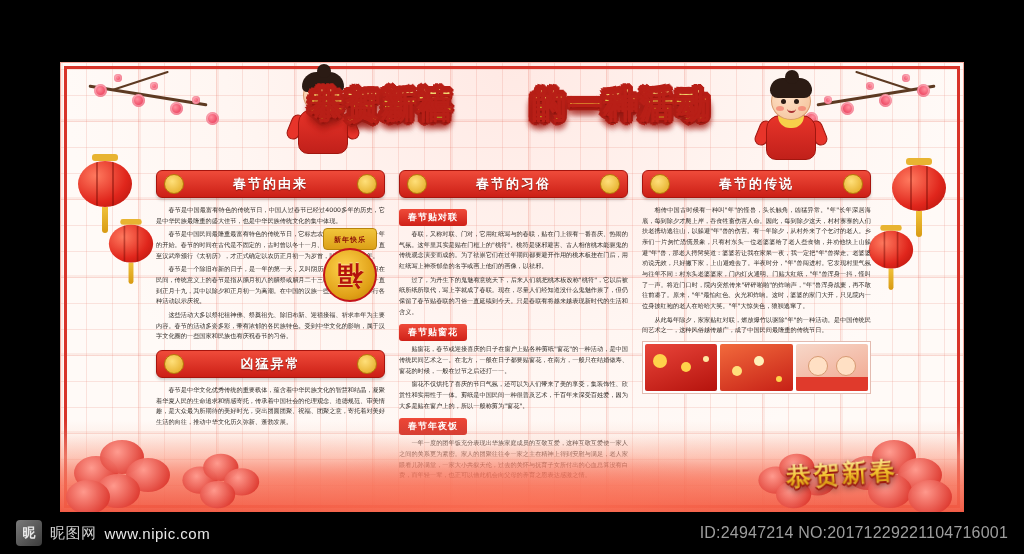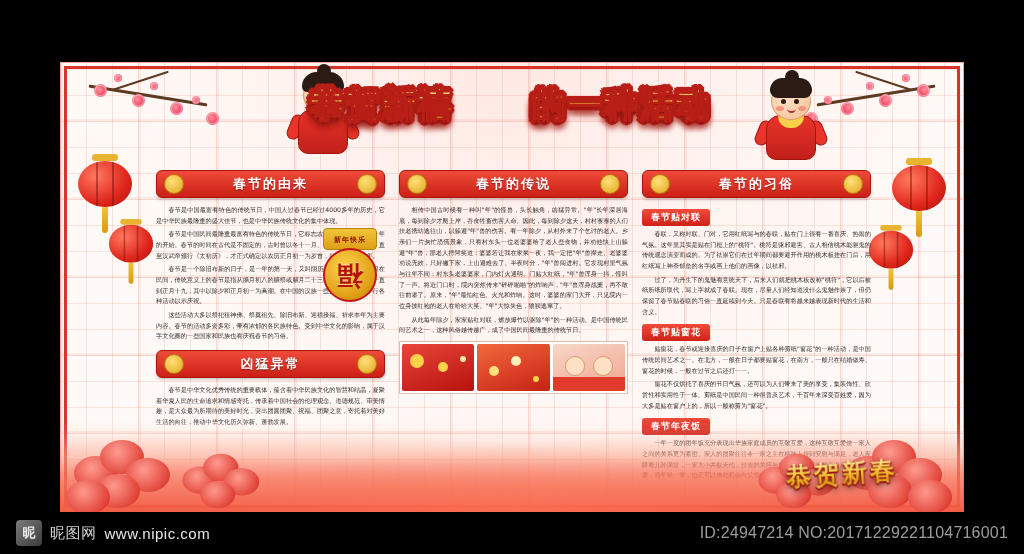--- a/index.html
+++ b/index.html
@@ -418,20 +418,45 @@
         <div class="sec-head" style="margin-top:8px;">
           <div class="deco"></div>
           <div class="deco2"></div>
           <span>凶猛异常</span>
         </div>
         <div class="body-text">
           <p>春节是中华文化优秀传统的重要载体，蕴含着中华民族文化的智慧和结晶，凝聚着华夏人民的生命追求和情感寄托，传承着中国社会的伦理观念、道德规范、审美情趣，是大众最为所期待的美好时光，突出团圆团聚、祝福、团聚之意，寄托着对美好生活的向往，推动中华文化历久弥新、蓬勃发展。</p>
         </div>
       </div>
 
+      <div class="col mid">
+        <div class="sec-head">
+          <div class="deco"></div>
+          <div class="deco2"></div>
+          <span>春节的习俗</span>
+        </div>
+
+        <div class="sub-head">春节贴对联</div>
+        <div class="body-text">
+          <p>春联，又称对联、门对，它用红纸写与的春联，贴在门上很有一番喜庆、热闹的气氛。这年里其实是贴在门框上的"桃符"。桃符是驱邪避害、古人相信桃木能驱鬼的传统观念演变而成的。为了祛祟它们在过年期间都要避开作用的桃木板挂在门后，用红纸写上神荼郁垒的名字或画上他们的画像，以祛邪。</p>
+          <p>过了，为丹生下的鬼魅有意统天下，后来人们就把桃木板改称"桃符"，它以后被纸所纸所取代，写上字就成了春联。现在，尽量人们经知道没什么鬼魅作祟了，但仍保留了春节贴春联的习俗一直延续到今天。只是春联有将越来越表现新时代的生活和含义。</p>
+        </div>
+
+        <div class="sub-head">春节贴窗花</div>
+        <div class="body-text">
+          <p>贴窗花，春节或迎接喜庆的日子在窗户上贴各种剪纸"窗花"的一种活动，是中国传统民间艺术之一。在北方，一般在日子都要贴窗花，在南方，一般只在结婚做寿、窗花的时候，一般在过节之后还打一一。</p>
+          <p>窗花不仅烘托了喜庆的节日气氛，还可以为人们带来了美的享受，集装饰性、欣赏性和实用性于一体。剪纸是中国民间一种很普及艺术，千百年来深受百姓爱，因为大多是贴在窗户上的，所以一般称剪为"窗花"。</p>
+        </div>
+
+        <div class="sub-head">春节年夜饭</div>
+        <div class="body-text">
+          <p>一年一度的团年饭充分表现出华族家庭成员的互敬互爱，这种互敬互爱使一家人之间的关系更为紧密。家人的团聚往往令一家之主在精神上得到安慰与满足，老人家眼看儿孙满堂，一家大小共叙天伦，过去的关怀与抚育子女所付出的心血总算没有白费，而年轻一辈，也正可以借此机会向父母的养育之恩表达感激之情。</p>
+        </div>
+      </div>
+
       <div class="col">
         <div class="sec-head">
           <div class="deco"></div>
           <div class="deco2"></div>
           <span>春节的传说</span>
         </div>
         <div class="body-text">
           <p>相传中国古时候有一种叫"年"的怪兽，头长触角，凶猛异常。"年"长年深居海底，每到除夕才爬上岸，吞食牲畜伤害人命。因此，每到除夕这天，村村寨寨的人们扶老携幼逃往山，以躲避"年"兽的伤害。有一年除夕，从村外来了个乞讨的老人。乡亲们一片匆忙恐慌景象，只有村东头一位老婆婆给了老人些食物，并劝他快上山躲避"年"兽，那老人捋髯笑道：婆婆若让我在家呆一夜，我一定把"年"兽撵走。老婆婆劝说无效，只好撇下家，上山避难去了。半夜时分，"年"兽闯进村。它发现村里气氛与往年不同：村东头老婆婆家，门内灯火通明、门贴大红纸，"年"兽浑身一抖，怪叫了一声。将近门口时，院内突然传来"砰砰啪啪"的炸响声，"年"兽浑身战栗，再不敢往前凑了。原来，"年"最怕红色、火光和炸响。这时，婆婆的家门大开，只见院内一位身披红袍的老人在哈哈大笑。"年"大惊失色，狼狈逃窜了。</p>
           <p>从此每年除夕，家家贴红对联，燃放爆竹以驱除"年"的一种活动。是中国传统民间艺术之一，这种风俗越传越广，成了中国民间最隆重的传统节日。</p>
         </div>
@@ -442,45 +467,20 @@
           <div class="pic pic2">
               <div class="dot"></div>
             </div>
           <div class="pic pic3">
             <div class="kidface a"></div>
               <div class="kidface b"></div>
               <div class="rb"></div>
           </div>
         </div>
       </div>
-
-      <div class="col mid">
-        <div class="sec-head">
-          <div class="deco"></div>
-          <div class="deco2"></div>
-          <span>春节的习俗</span>
-        </div>
-
-        <div class="sub-head">春节贴对联</div>
-        <div class="body-text">
-          <p>春联，又称对联、门对，它用红纸写与的春联，贴在门上很有一番喜庆、热闹的气氛。这年里其实是贴在门框上的"桃符"。桃符是驱邪避害、古人相信桃木能驱鬼的传统观念演变而成的。为了祛祟它们在过年期间都要避开作用的桃木板挂在门后，用红纸写上神荼郁垒的名字或画上他们的画像，以祛邪。</p>
-          <p>过了，为丹生下的鬼魅有意统天下，后来人们就把桃木板改称"桃符"，它以后被纸所纸所取代，写上字就成了春联。现在，尽量人们经知道没什么鬼魅作祟了，但仍保留了春节贴春联的习俗一直延续到今天。只是春联有将越来越表现新时代的生活和含义。</p>
-        </div>
-
-        <div class="sub-head">春节贴窗花</div>
-        <div class="body-text">
-          <p>贴窗花，春节或迎接喜庆的日子在窗户上贴各种剪纸"窗花"的一种活动，是中国传统民间艺术之一。在北方，一般在日子都要贴窗花，在南方，一般只在结婚做寿、窗花的时候，一般在过节之后还打一一。</p>
-          <p>窗花不仅烘托了喜庆的节日气氛，还可以为人们带来了美的享受，集装饰性、欣赏性和实用性于一体。剪纸是中国民间一种很普及艺术，千百年来深受百姓爱，因为大多是贴在窗户上的，所以一般称剪为"窗花"。</p>
-        </div>
-
-        <div class="sub-head">春节年夜饭</div>
-        <div class="body-text">
-          <p>一年一度的团年饭充分表现出华族家庭成员的互敬互爱，这种互敬互爱使一家人之间的关系更为紧密。家人的团聚往往令一家之主在精神上得到安慰与满足，老人家眼看儿孙满堂，一家大小共叙天伦，过去的关怀与抚育子女所付出的心血总算没有白费，而年轻一辈，也正可以借此机会向父母的养育之恩表达感激之情。</p>
-        </div>
-      </div>
     </div>
 
     <div id="bottomBand">
       <div class="peony" id="peonyL">
         <div class="pet" style="left:8px;top:30px;"></div>
         <div class="pet" style="left:34px;top:14px;"></div>
         <div class="pet" style="left:60px;top:32px;"></div>
         <div class="pet" style="left:30px;top:48px;"></div>
         <div class="pet" style="left:0px;top:54px;"></div>
       </div>

